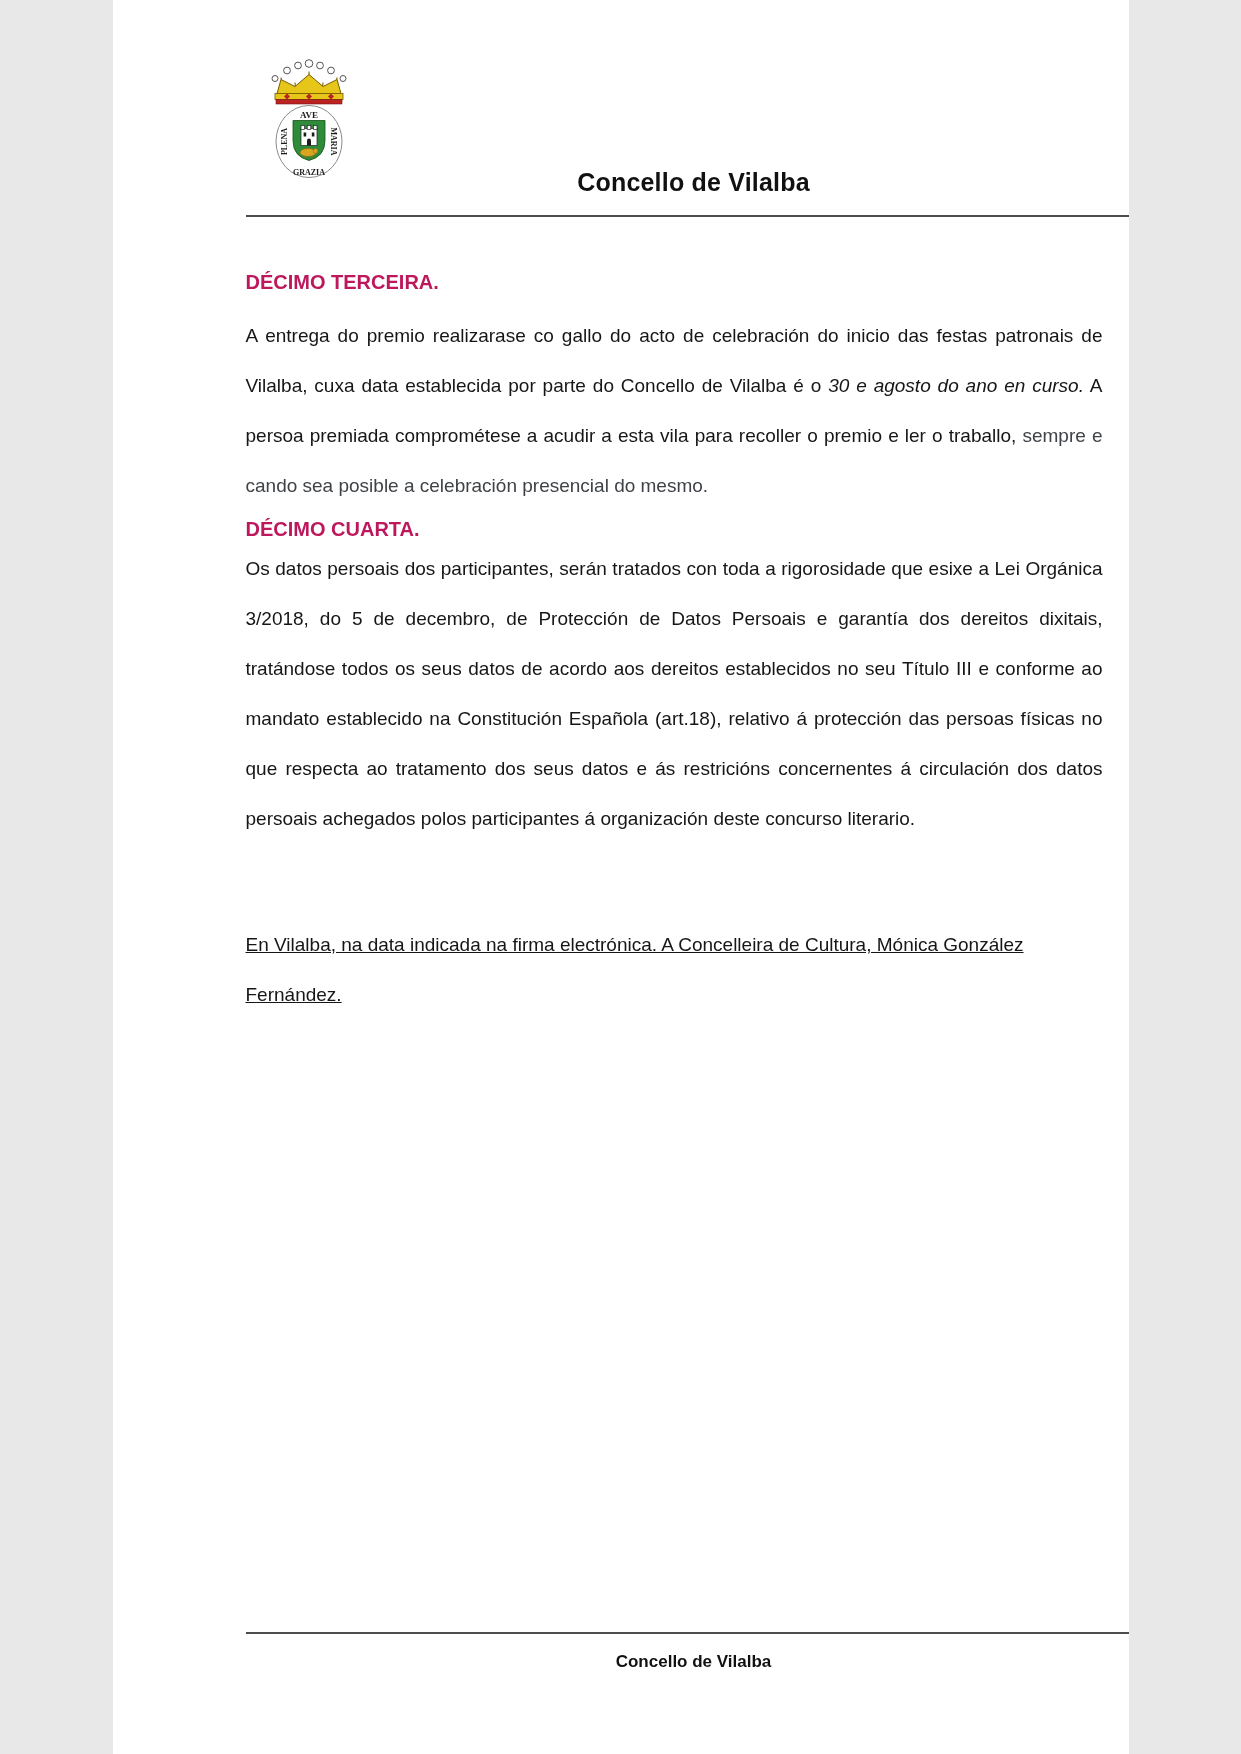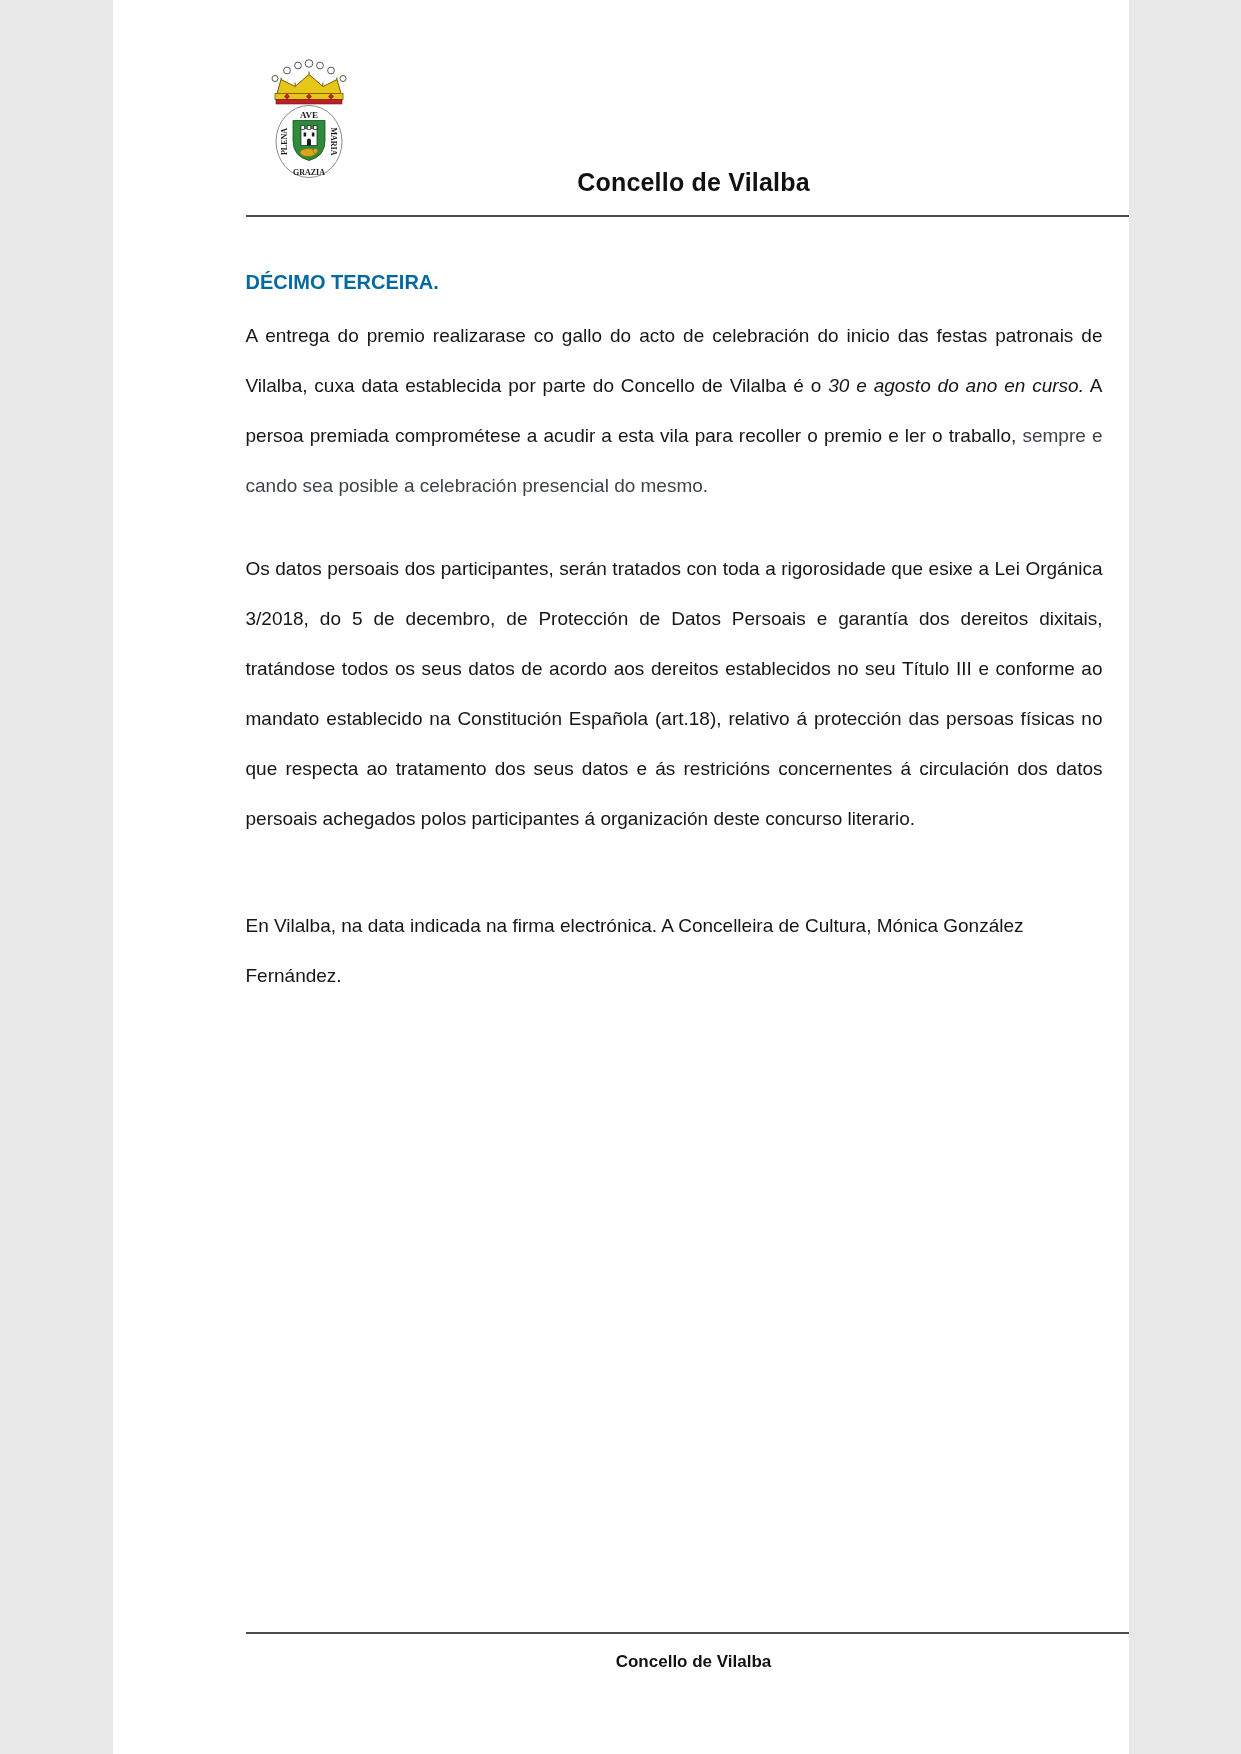--- a/index.html
+++ b/index.html
@@ -19,31 +19,31 @@
     text-align:center; font-size:25px; font-weight:bold; color:#111;
     letter-spacing:0.2px;
   }
   .rule { position:absolute; left:133px; width:977px; height:2px; background:#4d4d4d; }
   .rule.header { top:215px; }
   .rule.footer { top:1632px; }
 
   
   .heading {
     position:absolute; left:133px; width:857px;
-    font-size:20px; font-weight:bold; color:#0369a1;
+    font-size:20px; font-weight:bold; color:#be185d;
   }
   .para {
     position:absolute; left:133px; width:857px;
     font-size:19px; line-height:50px; text-align:justify; color:#161616;
   }
   .h-terceira { top:271px; }
   .p-terceira { top:311px; }
   .h-cuarta   { top:518px; }
   .p-cuarta   { top:544px; }
-  .p-closing  { top:901px; text-align:left; }
+  .p-closing  { top:920px; text-align:left;text-decoration:underline; }
   .seg-italic { font-style:italic; }
   .seg-muted  { color:#3f4347; }
 
   
   .side-text {
     position:absolute; left:1146px; top:1607px; width:512px;
     transform:rotate(-90deg); transform-origin:top left;
     font-size:12px; line-height:14px; color:#1a1a1a;
   }
   .side-text div { white-space:nowrap; }
@@ -139,20 +139,21 @@
       <line x1="49" y1="102.5" x2="49" y2="105" stroke="#8a6a10" stroke-width="1"></line>
     </g>
   </svg>
 
   <div class="doc-title">Concello de Vilalba</div>
   <div class="rule header"></div>
 
   <div class="heading h-terceira">DÉCIMO TERCEIRA.</div>
   <div class="para p-terceira"><span>A entrega do premio realizarase co gallo do acto de celebración do inicio das festas patronais de Vilalba,  cuxa data establecida por parte do Concello de Vilalba é o </span><span class="seg-italic">30 e agosto do ano en curso.</span><span> A persoa premiada comprométese a acudir a esta vila para recoller o premio e ler o traballo, </span><span class="seg-muted">sempre e cando sea posible a celebración presencial do mesmo.</span></div>
 
+  <div class="heading h-cuarta">DÉCIMO CUARTA.</div>
   <div class="para p-cuarta">Os datos persoais dos participantes, serán tratados con toda a rigorosidade que esixe a Lei Orgánica 3/2018, do 5 de decembro, de Protección de Datos Persoais e garantía dos dereitos dixitais, tratándose todos os seus datos de acordo aos dereitos establecidos no seu Título III e conforme ao mandato establecido na Constitución Española (art.18), relativo á protección das persoas físicas no que respecta ao tratamento dos seus datos e ás restricións concernentes á circulación dos datos persoais achegados polos participantes á organización deste concurso literario.</div>
 
   <div class="para p-closing">En Vilalba, na data indicada na firma electrónica. A Concelleira de Cultura, Mónica González Fernández.</div>
 
   <div class="side-text">
     <div>Cod. Validación: A2XTX2SS5HQ2QHE369S4F2HC3</div>
     <div>Corrección: https://vilalba.sedelectronica.es/</div>
     <div>Documento asinado electronicamente desde a plataforma xestiona esPublico | Páxina 5 a 5</div>
   </div>
 

